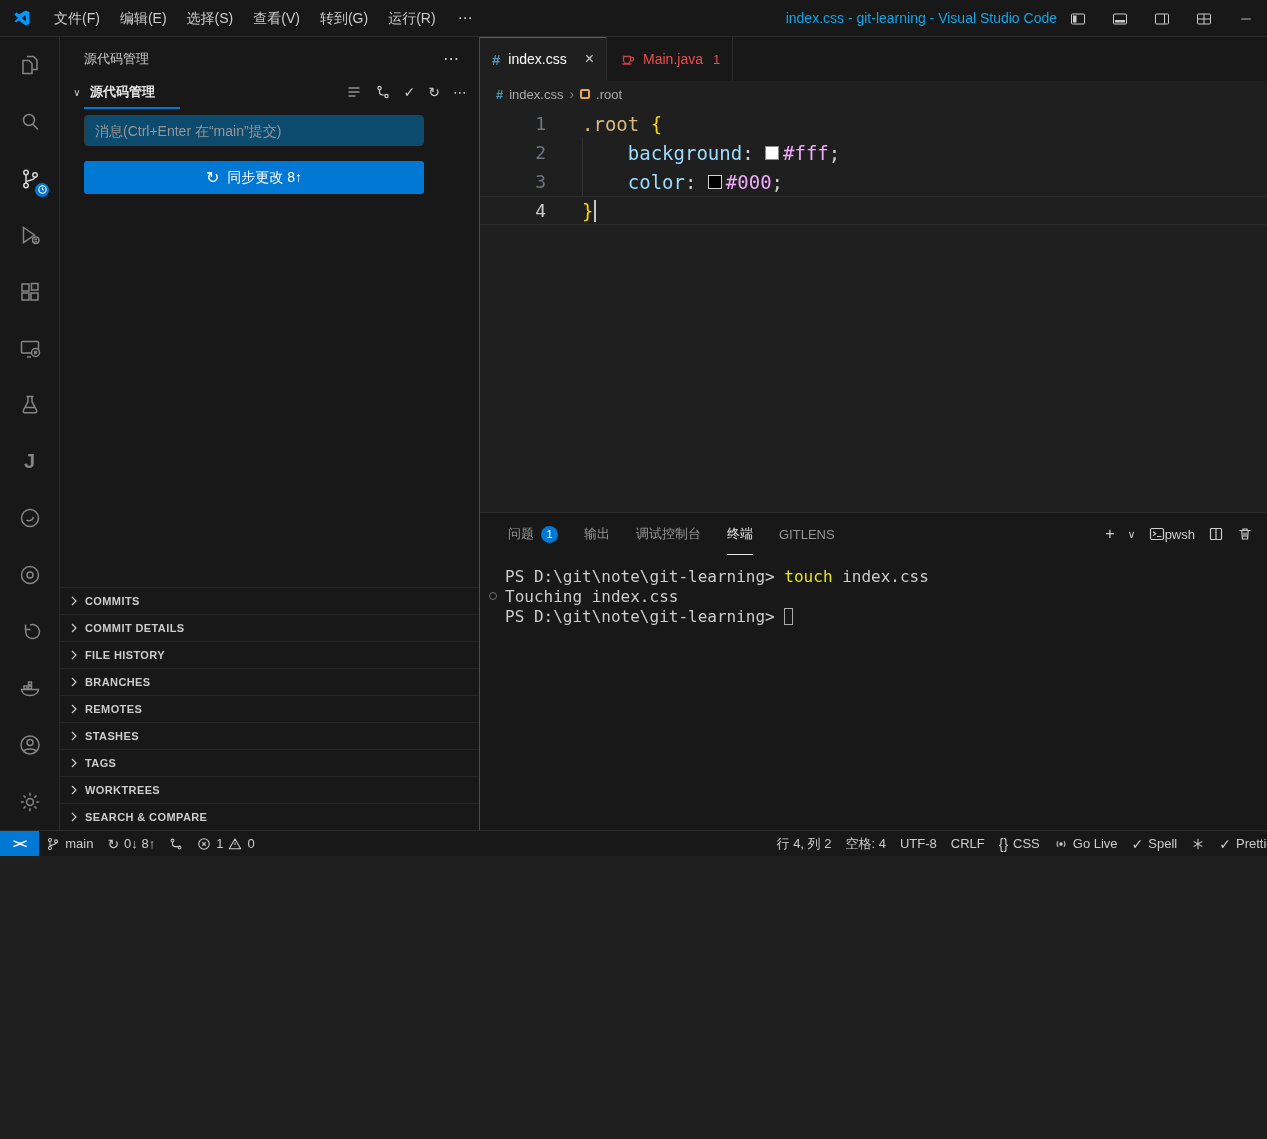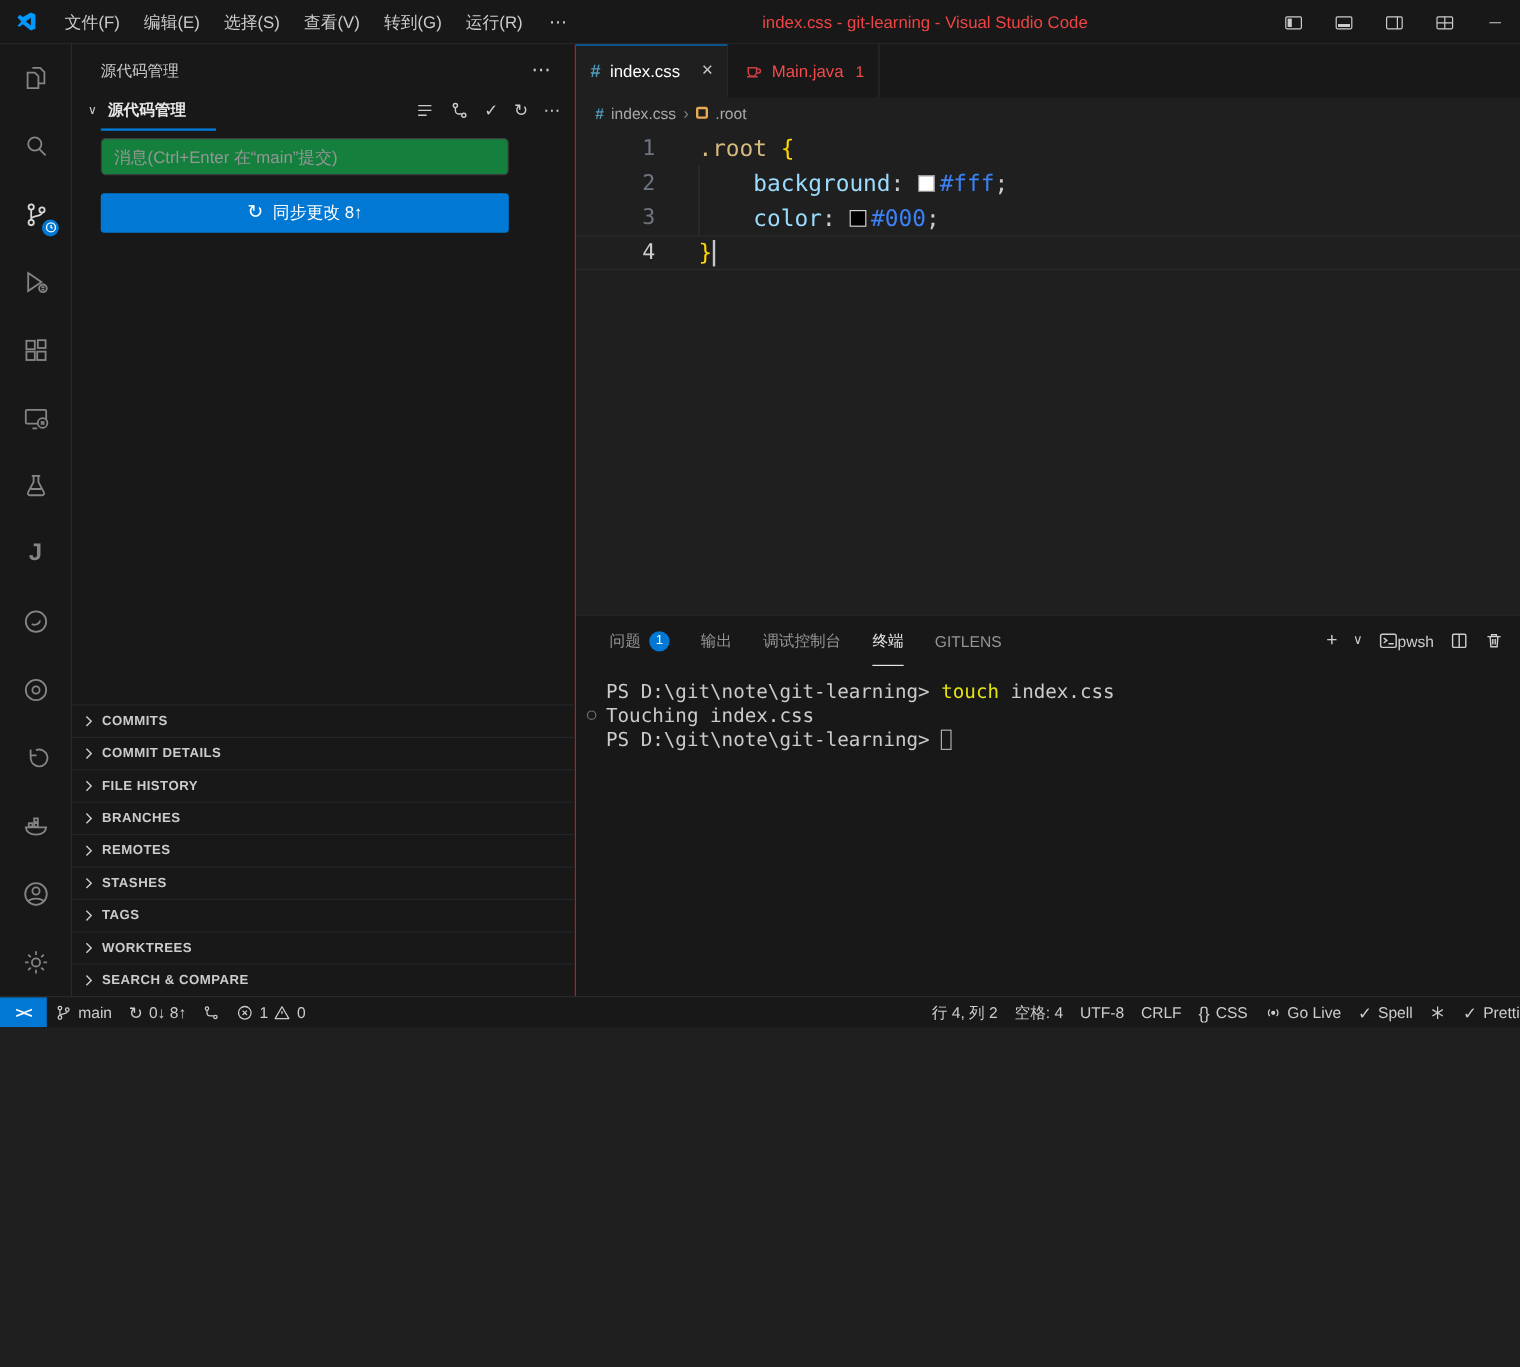--- a/index.html
+++ b/index.html
@@ -6,21 +6,21 @@
   html,body{width:1267px;height:1139px;overflow:hidden;background:#1f1f1f;
     font-family:"Liberation Sans","DejaVu Sans",sans-serif;color:#cccccc;}
   .window{display:flex;flex-direction:column;width:1267px;height:856px;background:#1f1f1f;}
 
   
   .titlebar{height:37px;flex:none;background:#181818;display:flex;align-items:center;border-bottom:1px solid #2b2b2b;}
   .logo{width:44px;display:flex;justify-content:center;align-items:center;}
   .menubar{display:flex;height:100%;align-items:center;}
   .menu-item{padding:0 10px;font-size:14px;color:#cccccc;line-height:37px;cursor:default;white-space:nowrap;}
   .menu-more{padding:0 12px;font-size:15px;color:#cccccc;}
-  .title-text{flex:1;text-align:center;font-size:14px;color:#ef4444;white-space:nowrap;overflow:hidden;}
+  .title-text{flex:1;text-align:right;font-size:14px;color:#0ea5e9;white-space:nowrap;overflow:hidden;}
   .win-controls{display:flex;height:100%;}
   .wc{width:42px;height:37px;display:flex;align-items:center;justify-content:center;color:#cccccc;}
 
   
   .body{flex:1;display:flex;min-height:0;}
 
   
   .activitybar{width:60px;flex:none;background:#181818;border-right:1px solid #2b2b2b;display:flex;flex-direction:column;}
   .ab-item{height:58px;display:flex;align-items:center;justify-content:center;color:#858585;position:relative;cursor:pointer;}
   .ab-item.active{color:#d7d7d7;}
@@ -33,21 +33,21 @@
   .sidebar{width:420px;flex:none;background:#181818;border-right:1px solid #b91c1c;position:relative;overflow:hidden;}
   .sb-view-header{height:42px;display:flex;align-items:center;justify-content:space-between;padding:2px 20px 0 24px;}
   .sb-view-title{font-size:13px;color:#cccccc;}
   .icon-more{font-size:16px;color:#cccccc;cursor:pointer;line-height:1;}
   .sb-section-row{height:26px;display:flex;align-items:center;padding:0 12px 0 10px;gap:6px;}
   .sb-chevron{font-size:10px;color:#cccccc;width:14px;text-align:center;}
   .sb-section-title{font-size:13px;font-weight:bold;color:#e7e7e7;flex:1;}
   .sb-actions{display:flex;align-items:center;gap:13px;color:#cccccc;}
   .sb-actions .glyph{font-size:14px;line-height:1;cursor:pointer;}
   .sb-progress{margin:2px 0 0 24px;width:96px;height:2px;background:#0078d4;}
-  .commit-input{display:block;margin:6px 16px 0 24px;width:340px;height:31px;background:#15803d;
+  .commit-input{display:block;margin:6px 16px 0 24px;width:340px;height:31px;background:#0c4a6e;
     border:1px solid #3c3c3c;border-radius:4px;color:#cccccc;font-size:14px;padding:0 10px;
     font-family:"Liberation Sans","DejaVu Sans",sans-serif;}
   .commit-input::placeholder{color:#969696;}
   .sync-btn{margin:15px 16px 0 24px;width:340px;height:33px;background:#0078d4;border:none;border-radius:3px;
     color:#ffffff;font-size:14px;display:flex;align-items:center;justify-content:center;gap:8px;cursor:pointer;
     font-family:"Liberation Sans","DejaVu Sans",sans-serif;}
   .sync-btn .glyph{font-size:16px;line-height:1;}
   .tree-sections{position:absolute;left:0;right:0;bottom:0;}
   .tree-section{height:27px;display:flex;align-items:center;padding-left:6px;border-top:1px solid #252525;cursor:pointer;}
   .tree-section svg{flex:none;}
@@ -78,21 +78,21 @@
   .code-line .ln{width:66px;text-align:right;color:#6e7681;flex:none;font-size:18px;}
   .code-line .lc{margin-left:36px;position:relative;display:flex;align-items:center;}
   .code-line.current .ln{color:#cccccc;}
   .code-line.current{box-shadow:inset 0 1px 0 #2a2a2a, inset 0 -1px 0 #2a2a2a;}
   .code-line.guided .lc::before{content:"";position:absolute;left:0;top:-4px;bottom:-4px;width:1px;background:#313131;}
   .ind{display:inline-block;width:4ch;}
   .t-sel{color:#d7ba7d;}
   .t-brace{color:#ffd700;}
   .t-prop{color:#9cdcfe;}
   .t-punc{color:#cccccc;}
-  .t-val{color:#3b82f6;}
+  .t-val{color:#f0abfc;}
   .sp{display:inline-block;width:1ch;}
   .swatch{width:14px;height:14px;display:inline-block;margin-right:4px;flex:none;}
   .sw-light{border:1px solid #8a8a8a;}
   .sw-dark{border:1px solid #d4d4d4;}
   .cursor{display:inline-block;width:2px;height:22px;background:#c6c6c6;margin-left:1px;}
 
   
   .panel{height:318px;flex:none;background:#181818;border-top:1px solid #2b2b2b;display:flex;flex-direction:column;}
   .panel-header{height:42px;flex:none;display:flex;align-items:center;padding:0 14px 0 28px;gap:26px;}
   .panel-tab{font-size:13px;color:#969696;display:flex;align-items:center;gap:7px;height:100%;cursor:pointer;

